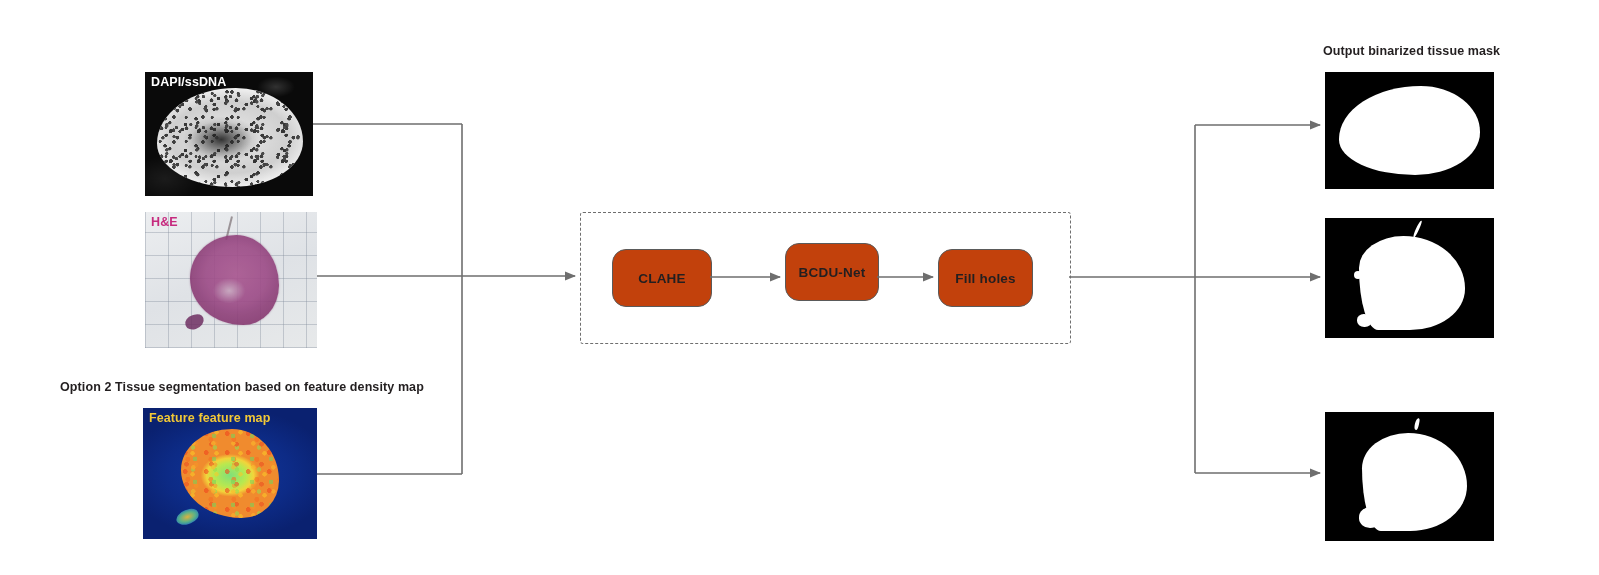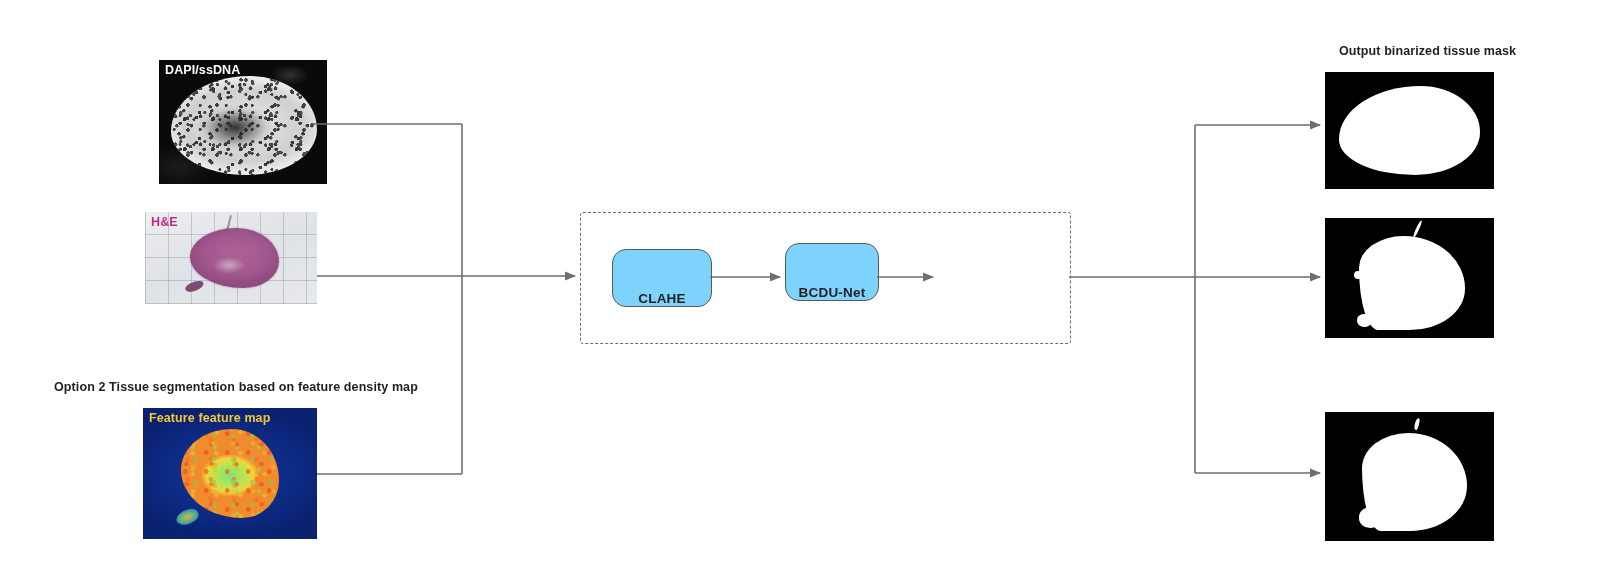--- a/index.html
+++ b/index.html
@@ -260,23 +260,23 @@
   .pipeline-box {
     position: absolute;
     border: 1.4px dashed #6e6e6e;
     border-radius: 3px;
     background: transparent;
   }
   .stage-node {
     position: absolute;
     border: 1.3px solid #5a5a5a;
     border-radius: 14px;
-    background: #7dd3fc;
+    background: #c2410c;
     display: flex;
-    align-items: flex-end;
+    align-items: center;
     justify-content: center;
     font-size: 13.5px;
     font-weight: bold;
     color: #231f20;
     letter-spacing: .2px;
     white-space: nowrap;
   }
 
   
   .wires {
@@ -284,32 +284,32 @@
     inset: 0;
     pointer-events: none;
   }
 </style>
 </head>
 <body>
 
 <div class="stage">
 
 
-  <div class="section-title abs" style="left:54px; top:380px;">Option 2 Tissue segmentation based on feature density map</div>
-
-  <div class="section-title abs" style="left:1323px; top:44px;margin-left:16px;">Output binarized tissue mask</div>
-
-  <div class="panel" style="left:145px; top:60px; width:168px; height:124px;margin-left:14px;">
+  <div class="section-title abs" style="left:60px; top:380px;">Option 2 Tissue segmentation based on feature density map</div>
+
+  <div class="section-title abs" style="left:1323px; top:44px;">Output binarized tissue mask</div>
+
+  <div class="panel" style="left:145px; top:72px; width:168px; height:124px;">
     <div class="dapi-bg"></div>
     <div class="dapi-blob"></div>
     <div class="dapi-speckle"></div>
     <div class="panel-caption cap-white">DAPI/ssDNA</div>
   </div>
 
-  <div class="panel" style="left:145px; top:212px; width:172px; height:92px; background:#e3e4e6;">
+  <div class="panel" style="left:145px; top:212px; width:172px; height:136px; background:#e3e4e6;">
     <div class="he-bg"></div>
     <div class="he-fiber"></div>
     <div class="he-blob"></div>
     <div class="he-tail"></div>
     <div class="panel-caption cap-magenta">H&amp;E</div>
   </div>
 
   <div class="panel" style="left:143px; top:408px; width:174px; height:131px;">
     <div class="fd-bg"></div>
     <div class="fd-blob"></div>
@@ -321,20 +321,23 @@
   <div class="pipeline-box" style="left:580px; top:212px; width:489px; height:130px;"></div>
 
   <div class="stage-node" style="left:612px; top:249px; width:98px; height:56px;">
     <span>CLAHE</span>
   </div>
 
   <div class="stage-node" style="left:785px; top:243px; width:92px; height:56px;">
     <span>BCDU-Net</span>
   </div>
 
+  <div class="stage-node" style="left:938px; top:249px; width:93px; height:56px;">
+    <span>Fill holes</span>
+  </div>
 
   <div class="panel" style="left:1325px; top:72px; width:169px; height:117px;">
     <div class="mask-bg"></div>
     <div class="mask-shape mask1"></div>
   </div>
 
   <div class="panel" style="left:1325px; top:218px; width:169px; height:120px;">
     <div class="mask-bg"></div>
     <div class="mask-shape mask2"></div>
     <div class="mask-shape mask2-whisker"></div>

